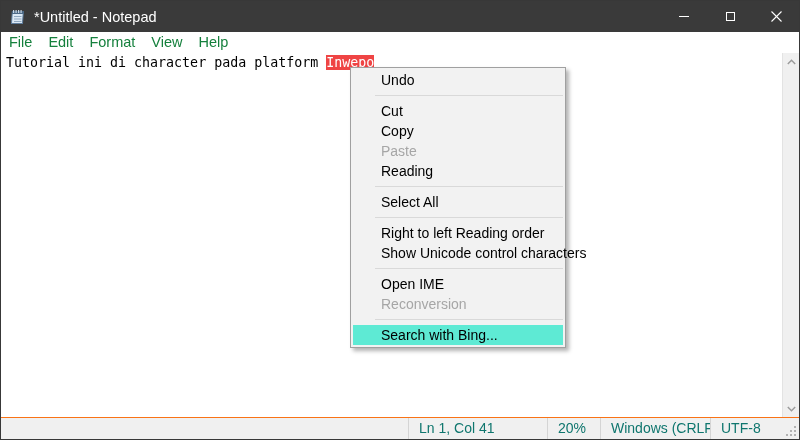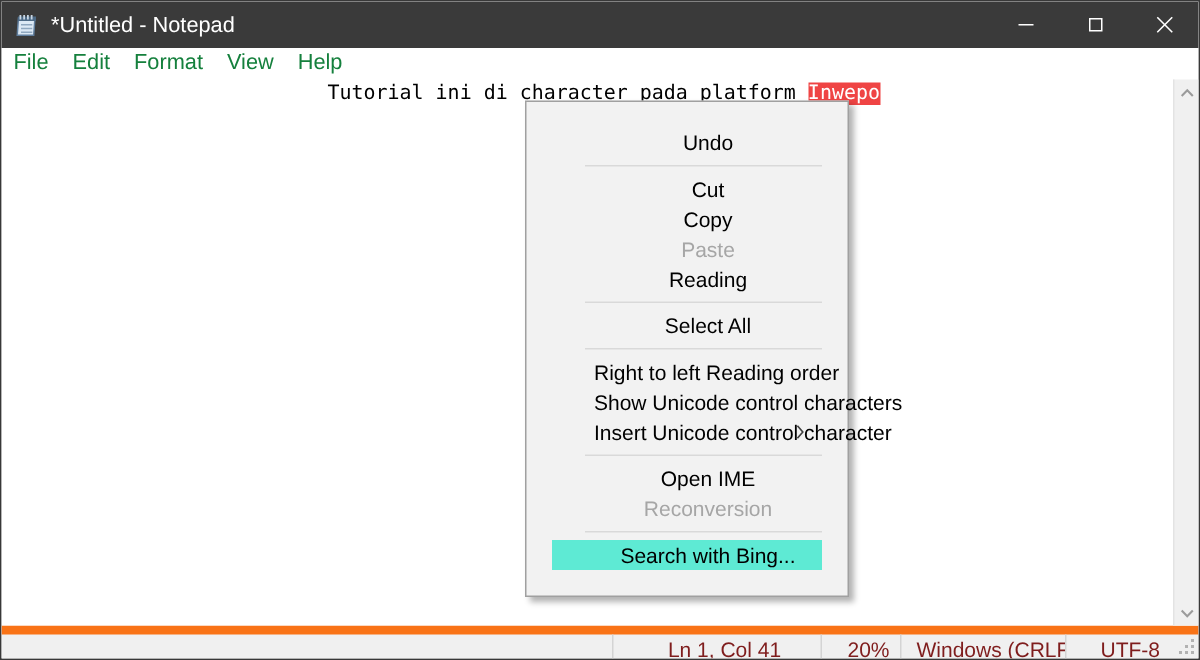--- a/index.html
+++ b/index.html
@@ -2,21 +2,20 @@
 <html><head>
 <meta charset="utf-8">
 <style>
   * { margin:0; padding:0; box-sizing:border-box; }
   html,body { background:#fff; }
   .window{
     position:relative; width:800px; height:440px;
     border:1px solid #383838; background:#fff;
     font-family:"Liberation Sans", sans-serif;
     overflow:hidden;
-    text-align:center;
   }
   
   .titlebar{
     height:31px; background:#3a3a3a; color:#fff;
     display:flex; align-items:center;
   }
   .app-icon{ margin-left:9px; width:16px; height:16px; flex:0 0 auto; }
   .window-title{ margin-left:8px; font-size:14.5px; white-space:nowrap; }
   .caption-buttons{ margin-left:auto; display:flex; height:100%; }
   .caption-btn{ width:46px; height:100%; display:flex; align-items:center; justify-content:center; }
@@ -41,31 +40,31 @@
     background:#f0f0f0; border-left:1px solid #e3e3e3;
   }
   .scroll-btn{ position:absolute; left:0; width:100%; height:17px;
     display:flex; align-items:center; justify-content:center; }
   .scroll-btn.up{ top:0; } .scroll-btn.down{ bottom:0; }
   
   .context-menu{
     position:absolute; left:349px; top:66px; width:216px;
     background:#f2f2f2; border:1px solid #a0a0a0;
     box-shadow:3px 3px 4px rgba(0,0,0,0.3);
-    padding:17px; z-index:10; font-size:14px; color:#000;
+    padding:2px; z-index:10; font-size:14px; color:#000;
   }
   .cm-item{ position:relative; height:20px; line-height:20px; padding-left:28px; white-space:nowrap; }
   .cm-item.disabled{ color:#a6a6a6; }
   .cm-item.highlighted{ background:#5eead4; }
   .cm-sep{ height:1px; background:#d9d9d9; margin:5px 0 5px 22px; }
   .submenu-arrow{ position:absolute; right:12px; top:5px; }
   
   .statusbar{
-    height:22px; background:#f0f0f0; border-top:6px solid #f97316;
-    display:flex; align-items:stretch; font-size:14px; color:#7f1d1d;padding-left:21px;
+    height:22px; background:#f0f0f0; border-top:1px solid #f97316;
+    display:flex; align-items:stretch; font-size:14px; color:#0f766e;padding-left:21px;
   }
   .sb-spacer{ flex:1; }
   .sb-cell{ border-left:1px solid #d4d4d4; padding-left:10px; line-height:21px; white-space:nowrap; overflow:hidden; }
   .sb-cursor{ width:139px; } .sb-zoom{ width:53px; }
   .sb-eol{ width:110px; } .sb-enc{ width:76px; }
   .sb-grip{ width:13px; position:relative; }
   .sb-grip svg{ position:absolute; right:2px; bottom:2px; }
 </style>
 </head>
 <body>
@@ -149,26 +148,20 @@
     <div class="cm-item">
       <span>Select All</span>
     </div>
     <div class="cm-sep"></div>
     <div class="cm-item">
       <span>Right to left Reading order</span>
     </div>
     <div class="cm-item">
       <span>Show Unicode control characters</span>
     </div>
-    <div class="cm-item">
-      <span>Insert Unicode control character</span>
-      <svg class="submenu-arrow" width="5" height="10" viewBox="0 0 5 10">
-        <polyline points="0.6,0.8 4.2,5 0.6,9.2" fill="none" stroke="#404040" stroke-width="1.1"></polyline>
-      </svg>
-    </div>
     <div class="cm-sep"></div>
     <div class="cm-item">
       <span>Open IME</span>
     </div>
     <div class="cm-item disabled">
       <span>Reconversion</span>
     </div>
     <div class="cm-sep"></div>
     <div class="cm-item highlighted">
       <span>Search with Bing...</span>

